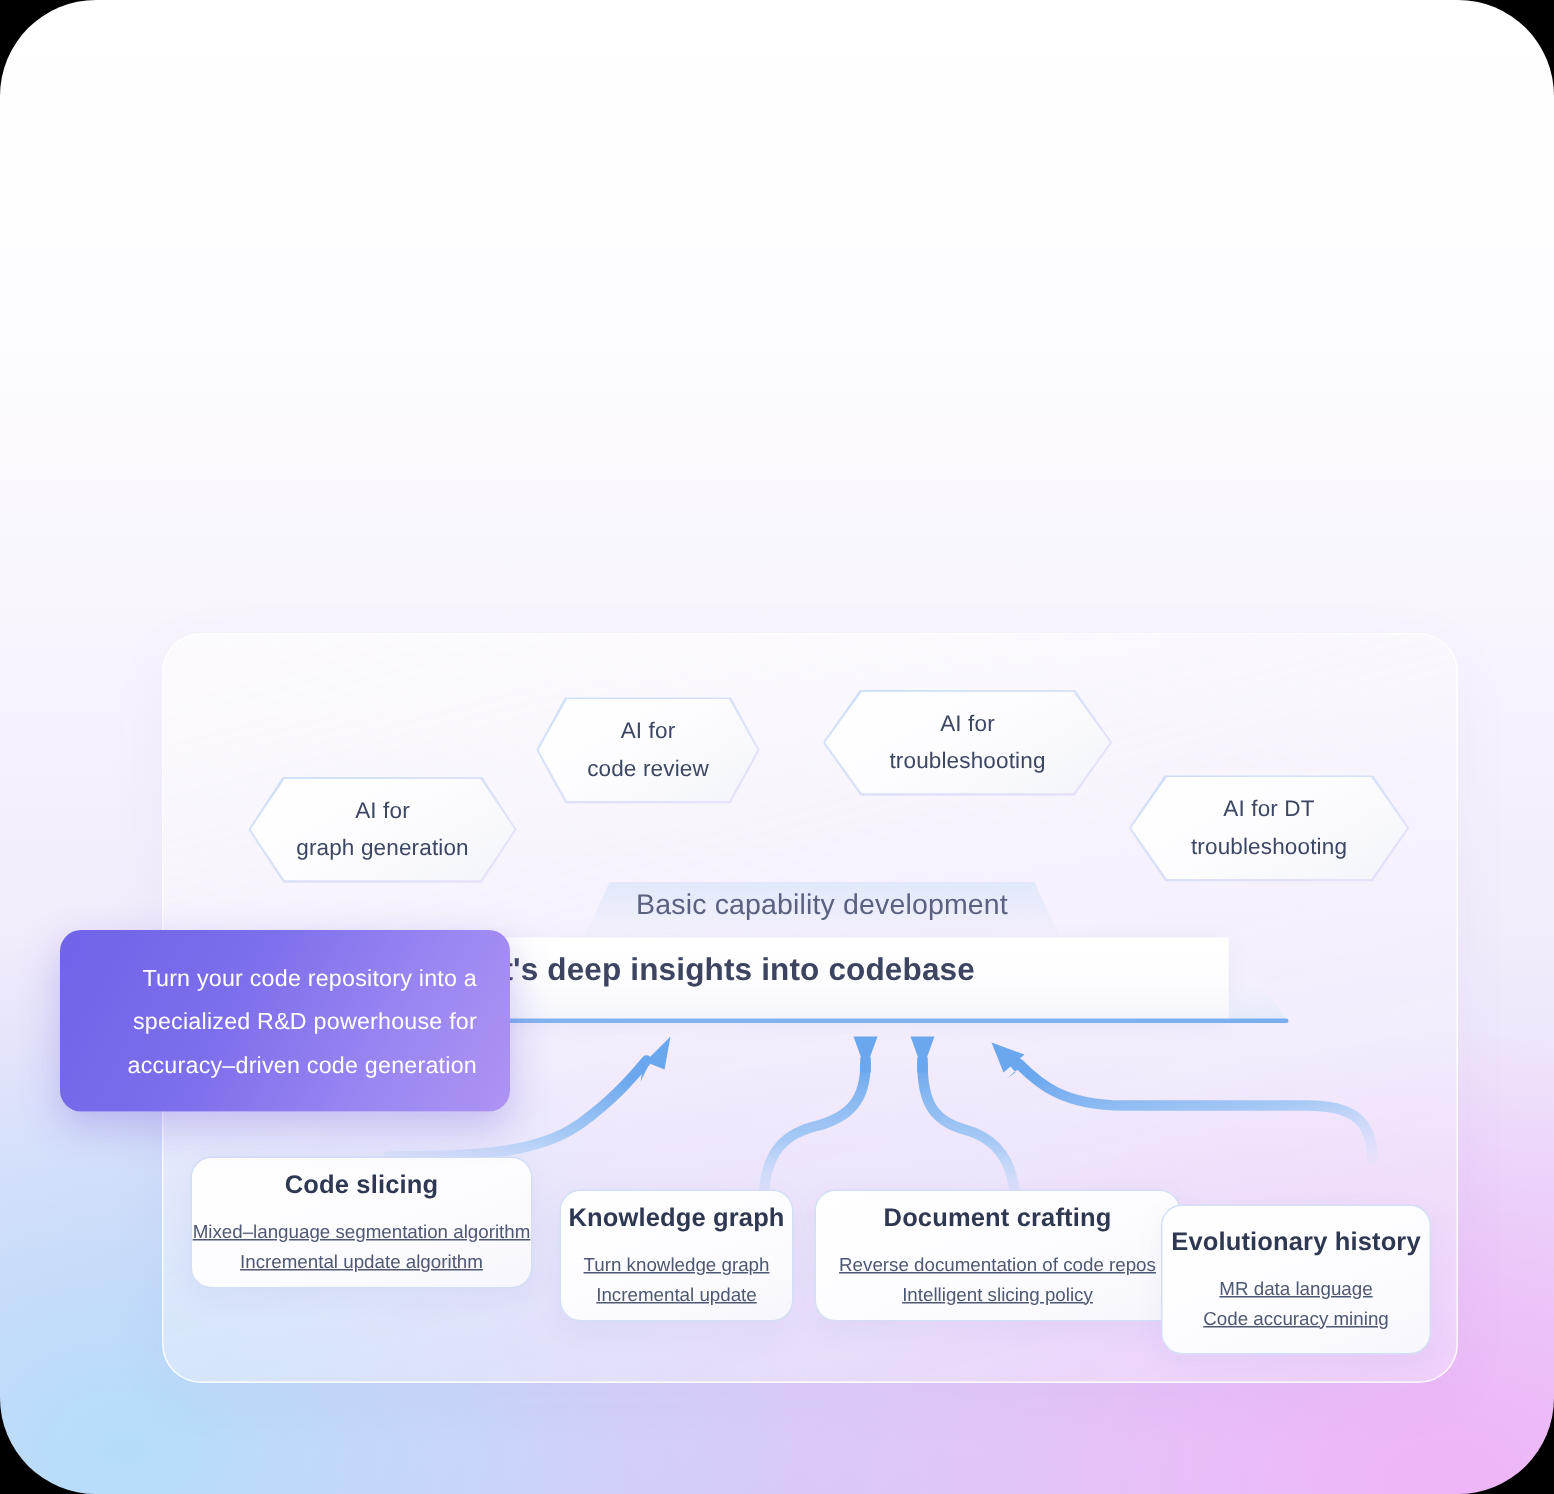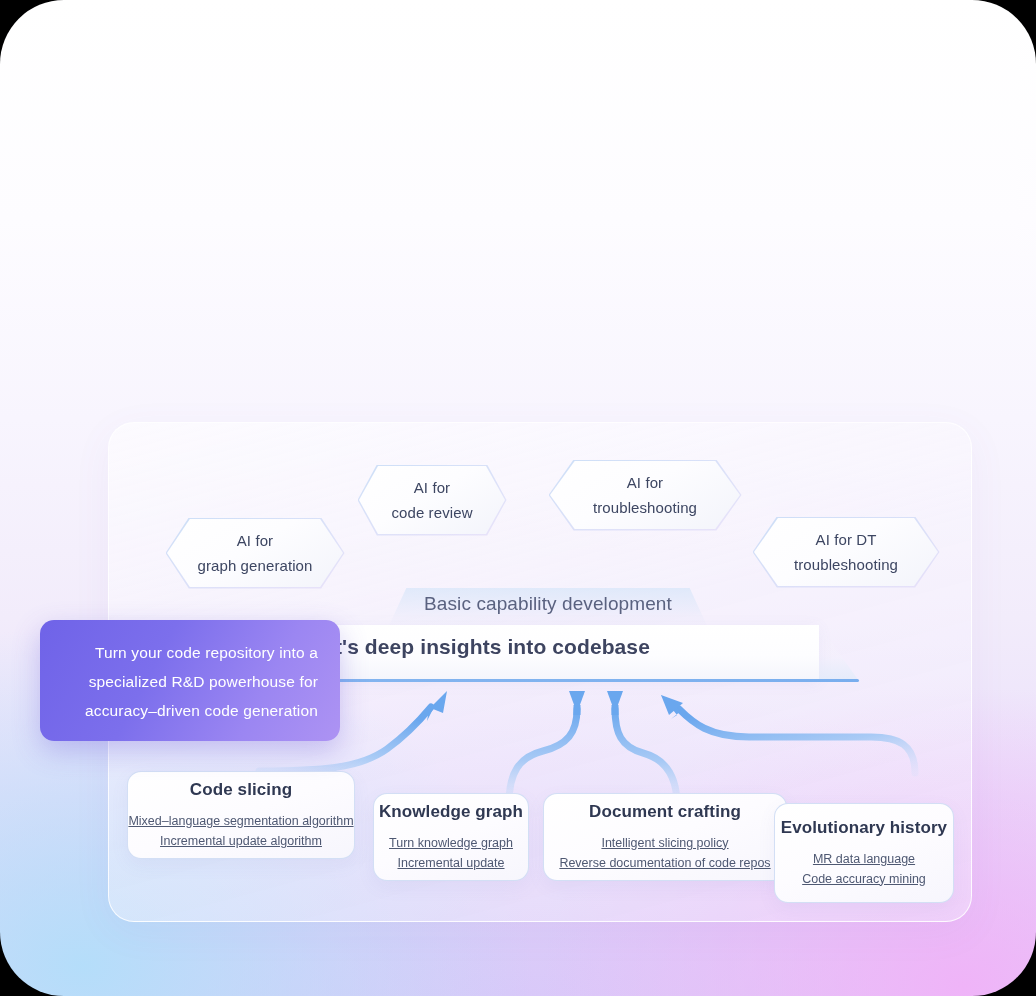--- a/index.html
+++ b/index.html
@@ -278,22 +278,22 @@
       <div class="card-title">Knowledge graph</div>
       <div class="card-lines">
         <div>Turn knowledge graph</div>
         <div>Incremental update</div>
       </div>
     </div>
 
     <div class="card" id="card2">
       <div class="card-title">Document crafting</div>
       <div class="card-lines">
+        <div>Reverse documentation of code repos</div>
         <div>Intelligent slicing policy</div>
-        <div>Reverse documentation of code repos</div>
       </div>
     </div>
 
     <div class="card" id="card3">
       <div class="card-title">Evolutionary history</div>
       <div class="card-lines">
         <div>MR data language</div>
         <div>Code accuracy mining</div>
       </div>
     </div>

